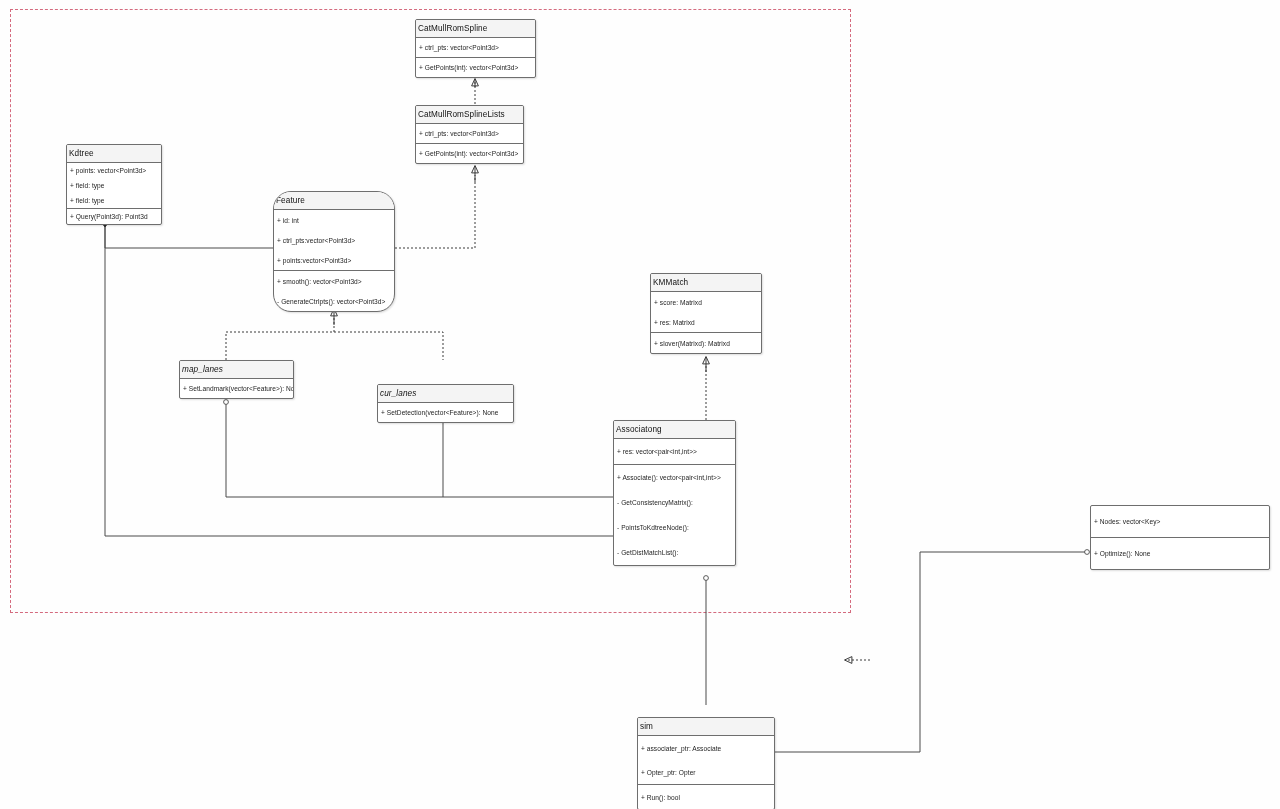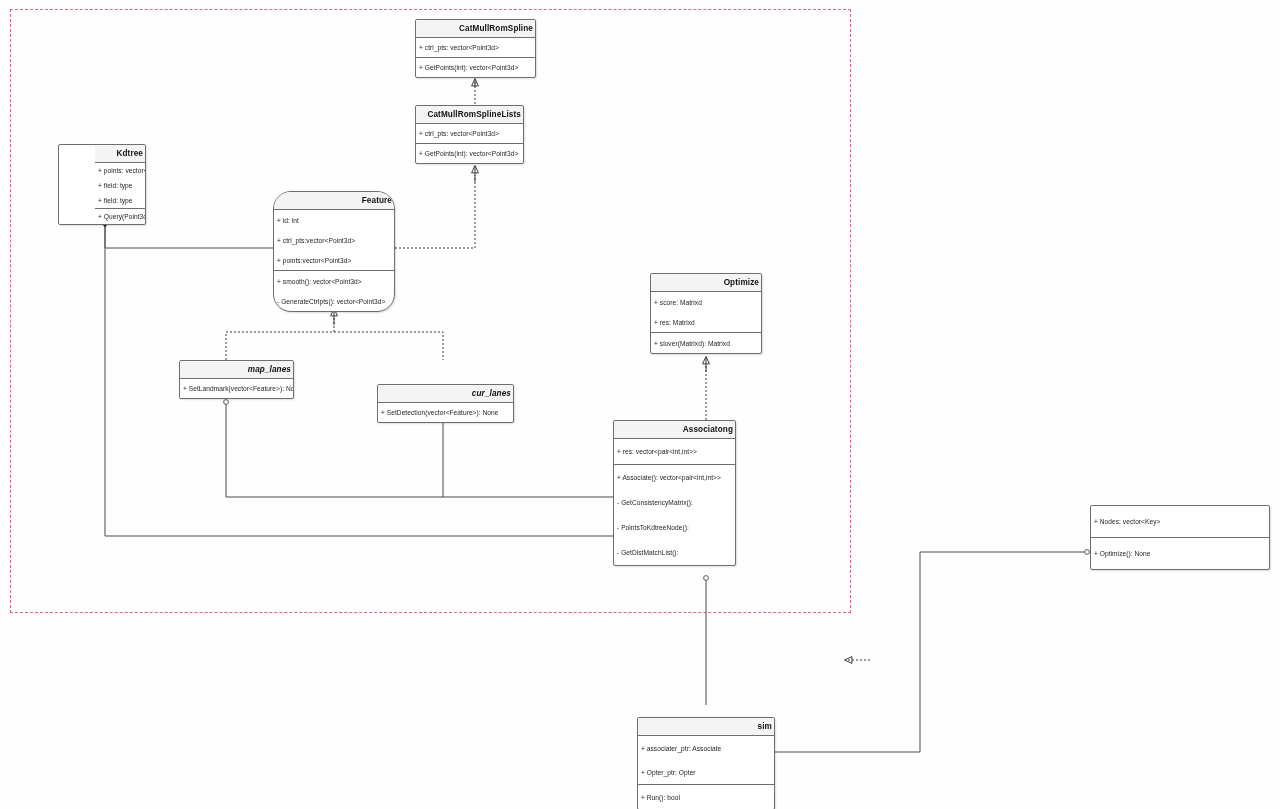--- a/index.html
+++ b/index.html
@@ -38,22 +38,22 @@
   .uml-class {
     position: absolute;
     box-sizing: border-box;
     background: #ffffff;
     border: 1px solid #6e6e6e;
     border-radius: 2px;
     box-shadow: 1px 1px 2px rgba(0,0,0,0.13);
     overflow: hidden;
   }
   .uml-title {
-    text-align: right;
-    font-weight: bold;
+    text-align: left;
+    font-weight: normal;
     font-size: 8.2px;
     letter-spacing: 0.1px;
     padding: 4px 2px 4px 2px;
     background: #f4f4f4;
     border-bottom: 1px solid #6e6e6e;
     line-height: 1.1;
     color: #111;
   }
   .uml-title.abstract {
     font-style: italic;
@@ -73,21 +73,21 @@
     white-space: nowrap;
     letter-spacing: 0.05px;
   }
 
   
   #class-catmullromspline      { left: 415px; top: 19px;  width: 121px; }
   #class-catmullromspline .uml-row { height: 19px; }
   #class-catmullromsplinelists { left: 415px; top: 105px; width: 109px; }
   #class-catmullromsplinelists .uml-row { height: 19px; }
 
-  #class-kdtree       { left: 58px;  top: 144px; width: 88px; padding-left: 36px; }
+  #class-kdtree       { left: 66px;  top: 144px; width: 96px; }
   #class-kdtree .uml-row { height: 15px; }
 
   #class-feature      { left: 273px; top: 191px; width: 122px; border-radius: 18px; }
   #class-feature .uml-row { height: 20px; }
 
   #class-kmmatch      { left: 650px; top: 273px; width: 112px; }
   #class-kmmatch .uml-row { height: 20px; }
 
   #class-maplanes     { left: 160px; top: 360px; width: 115px; margin-left: 19px; }
   #class-maplanes .uml-row { height: 19px; }
@@ -202,21 +202,21 @@
     <div class="uml-row">+ ctrl_pts:vector&lt;Point3d&gt;</div>
     <div class="uml-row">+ points:vector&lt;Point3d&gt;</div>
   </div>
   <div class="uml-section">
     <div class="uml-row">+ smooth(): vector&lt;Point3d&gt;</div>
     <div class="uml-row">- GenerateCtrlpts(): vector&lt;Point3d&gt;</div>
   </div>
 </div>
 
 <div class="uml-class" id="class-kmmatch">
-  <div class="uml-title">Optimize</div>
+  <div class="uml-title">KMMatch</div>
   <div class="uml-section">
     <div class="uml-row">+ score: Matrixd</div>
     <div class="uml-row">+ res: Matrixd</div>
   </div>
   <div class="uml-section">
     <div class="uml-row">+ slover(Matrixd): Matrixd</div>
   </div>
 </div>
 
 <div class="uml-class" id="class-maplanes">

